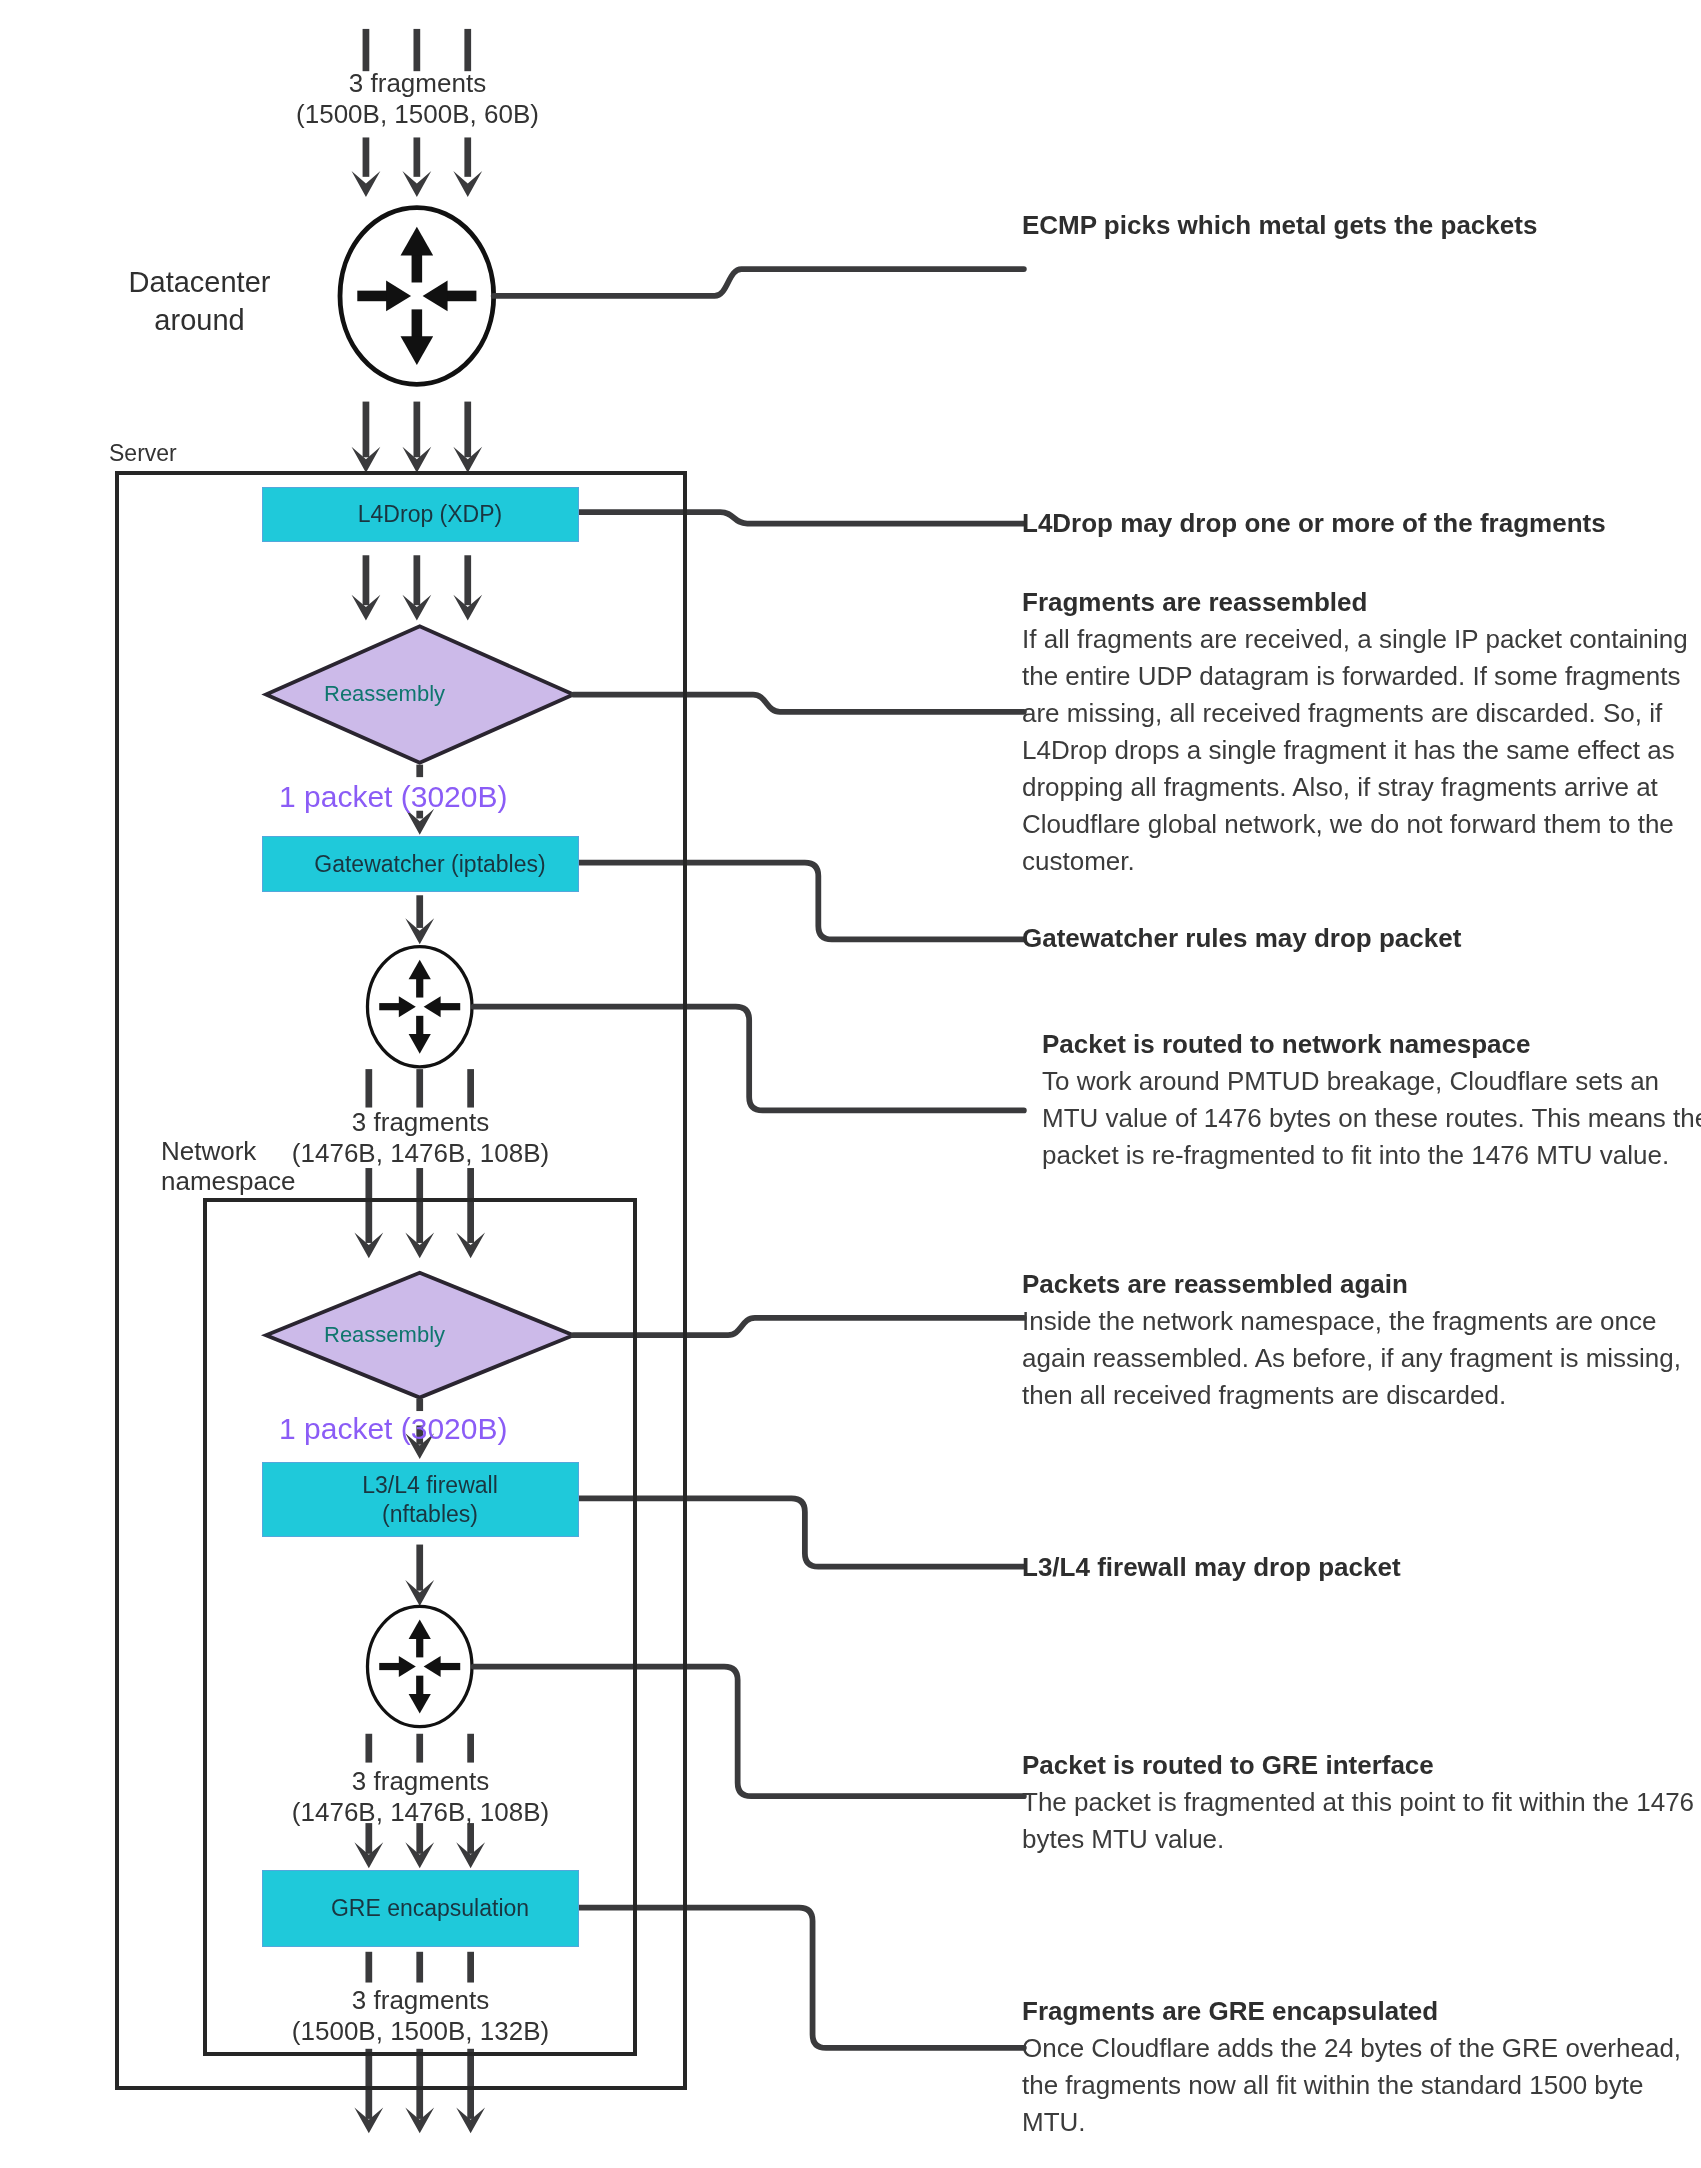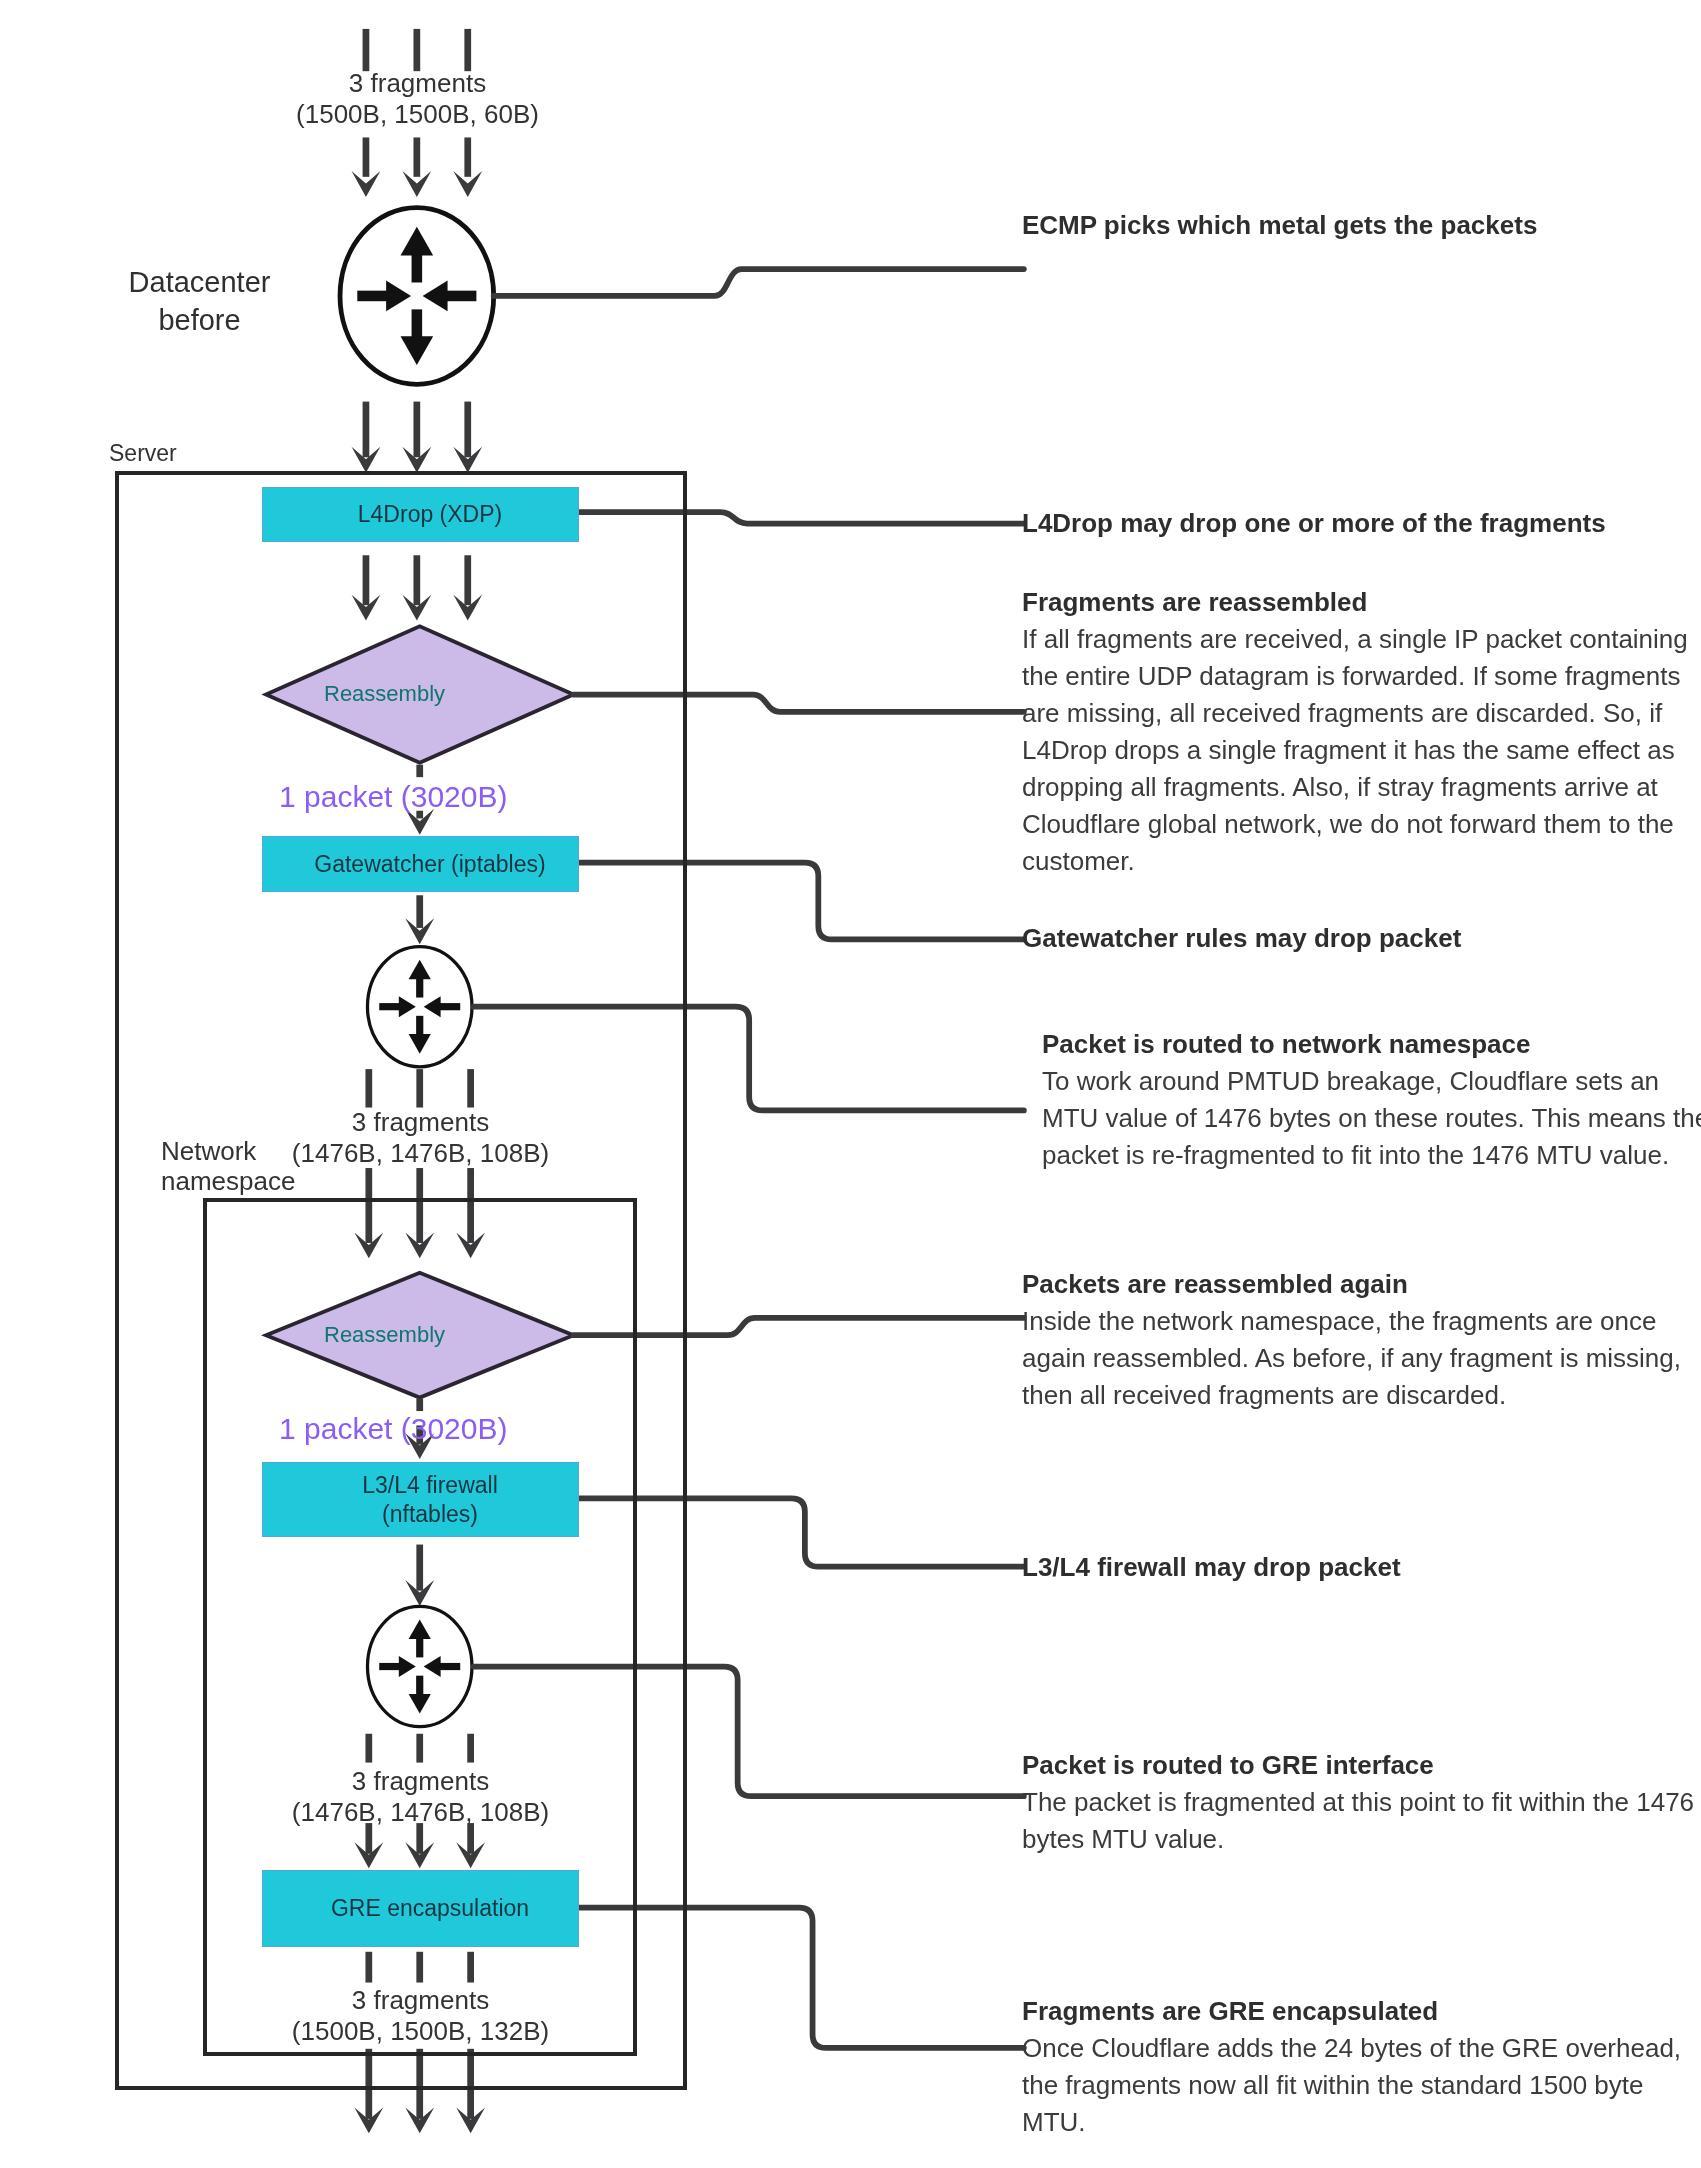--- a/index.html
+++ b/index.html
@@ -188,21 +188,21 @@
   <div class="outline-box" style="left:115px;top:471px;width:572px;height:1619px;"></div>
   <div class="outline-box" style="left:203px;top:1198px;width:434px;height:858px;"></div>
 
   <div class="lbl frag-lbl center" style="left:254px;top:68px;">
     <div>3 fragments</div>
     <div>(1500B, 1500B, 60B)</div>
   </div>
 
   <div class="lbl dc-lbl center" style="left:96px;top:263px;">
     <div>Datacenter</div>
-    <div>before</div>
+    <div>around</div>
   </div>
 
   <div class="lbl small-lbl" style="left:109px;top:440px;">Server</div>
 
   <div class="box-lbl" style="left:262px;top:487px;width:317px;height:55px;">
     <div>L4Drop (XDP)</div>
   </div>
 
   <div class="diamond-lbl" style="left:324px;top:681px;">Reassembly</div>
 

